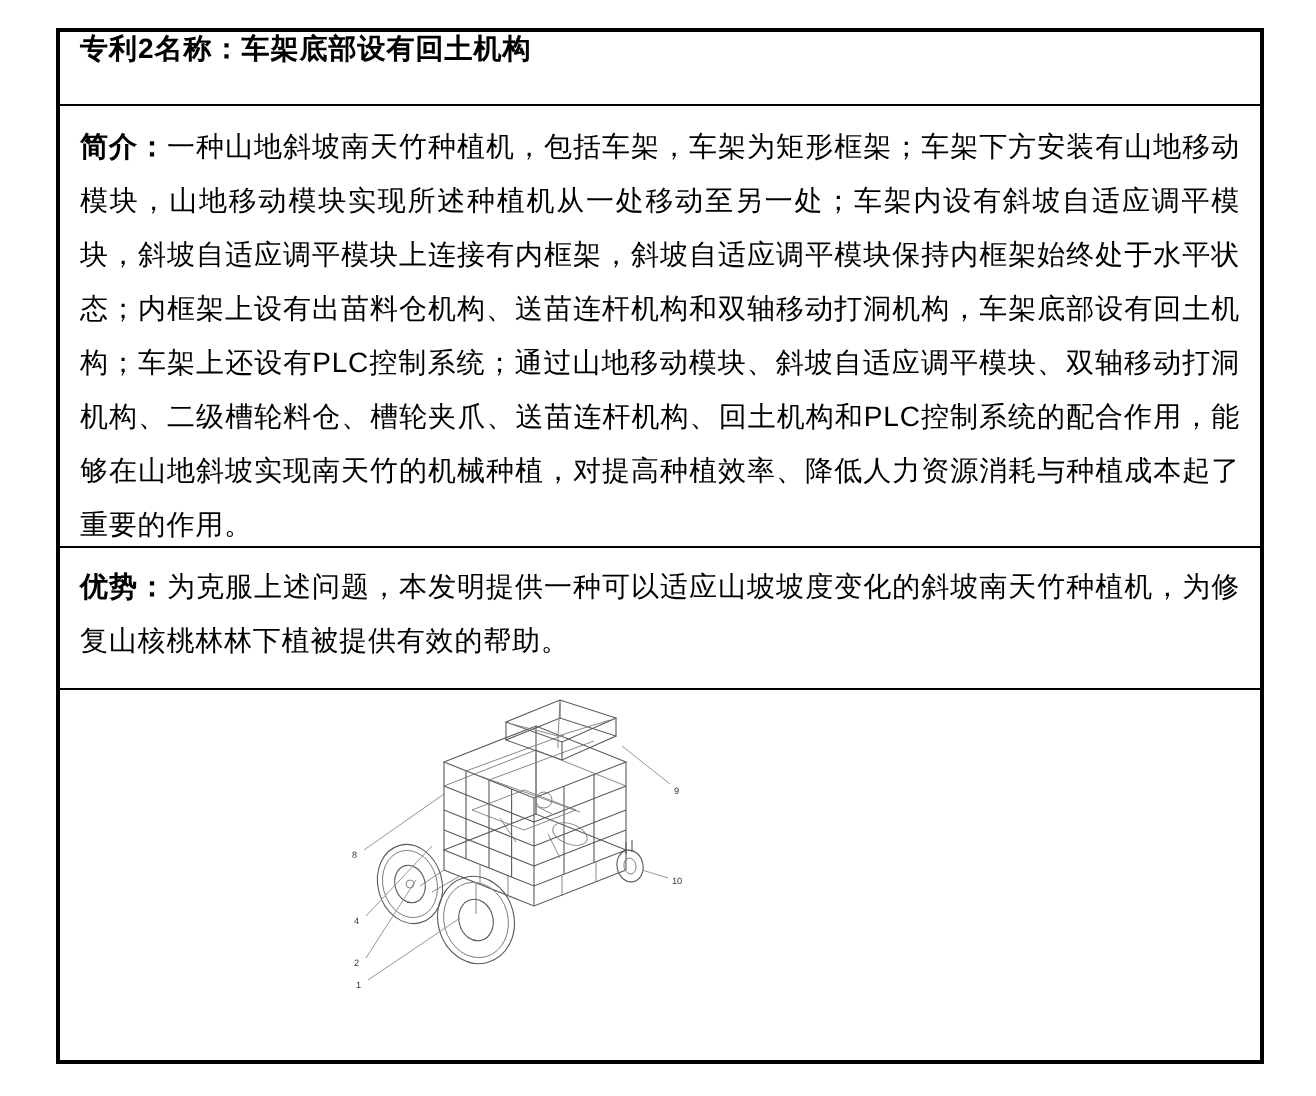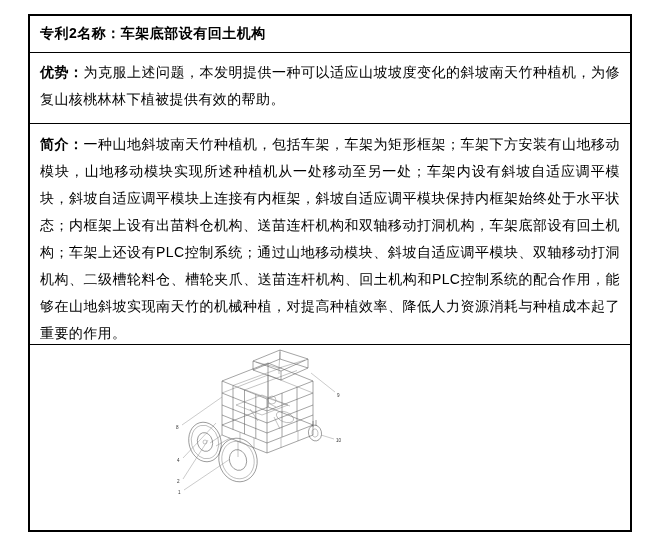--- a/index.html
+++ b/index.html
@@ -30,21 +30,20 @@
   }
   .row {
     box-sizing: border-box;
     border-bottom: 1px solid #000000;
     padding: 0 10px;
     overflow: hidden;
   }
   .row-header {
     height: 37px;
     display: flex;
-    align-items: center;
     font-size: 14px;
     font-weight: bold;
     letter-spacing: 0.5px;
   }
   .row-intro {
     height: 221px;
     padding-top: 7px;
   }
   .row-advantage {
     height: 71px;
@@ -86,26 +85,26 @@
 <body>
 
 <div class="page">
   <div class="patent-table">
 
     <div class="row row-header">
       <span>专利2名称：</span>
       <span>车架底部设有回土机构</span>
     </div>
 
+    <div class="row row-intro">
+      <p class="para"><span class="label-bold">简介：</span><span>一种山地斜坡南天竹种植机，包括车架，车架为矩形框架；车架下方安装有山地移动模块，山地移动模块实现所述种植机从一处移动至另一处；车架内设有斜坡自适应调平模块，斜坡自适应调平模块上连接有内框架，斜坡自适应调平模块保持内框架始终处于水平状态；内框架上设有出苗料仓机构、送苗连杆机构和双轴移动打洞机构，车架底部设有回土机构；车架上还设有PLC控制系统；通过山地移动模块、斜坡自适应调平模块、双轴移动打洞机构、二级槽轮料仓、槽轮夹爪、送苗连杆机构、回土机构和PLC控制系统的配合作用，能够在山地斜坡实现南天竹的机械种植，对提高种植效率、降低人力资源消耗与种植成本起了重要的作用。</span></p>
+    </div>
+
     <div class="row row-advantage">
       <p class="para"><span class="label-bold">优势：</span><span>为克服上述问题，本发明提供一种可以适应山坡坡度变化的斜坡南天竹种植机，为修复山核桃林林下植被提供有效的帮助。</span></p>
-    </div>
-
-    <div class="row row-intro">
-      <p class="para"><span class="label-bold">简介：</span><span>一种山地斜坡南天竹种植机，包括车架，车架为矩形框架；车架下方安装有山地移动模块，山地移动模块实现所述种植机从一处移动至另一处；车架内设有斜坡自适应调平模块，斜坡自适应调平模块上连接有内框架，斜坡自适应调平模块保持内框架始终处于水平状态；内框架上设有出苗料仓机构、送苗连杆机构和双轴移动打洞机构，车架底部设有回土机构；车架上还设有PLC控制系统；通过山地移动模块、斜坡自适应调平模块、双轴移动打洞机构、二级槽轮料仓、槽轮夹爪、送苗连杆机构、回土机构和PLC控制系统的配合作用，能够在山地斜坡实现南天竹的机械种植，对提高种植效率、降低人力资源消耗与种植成本起了重要的作用。</span></p>
     </div>
 
     <div class="row row-figure">
       <svg class="figure-svg" viewBox="0 0 280 160">
 
         <g>
 
           <path class="wire" d="M72,34 L118,16 L163,34 L117,52 Z"></path>
 
           <path class="wire" d="M72,34 L72,78 M118,16 L118,60 M163,34 L163,78 M117,52 L117,96"></path>

